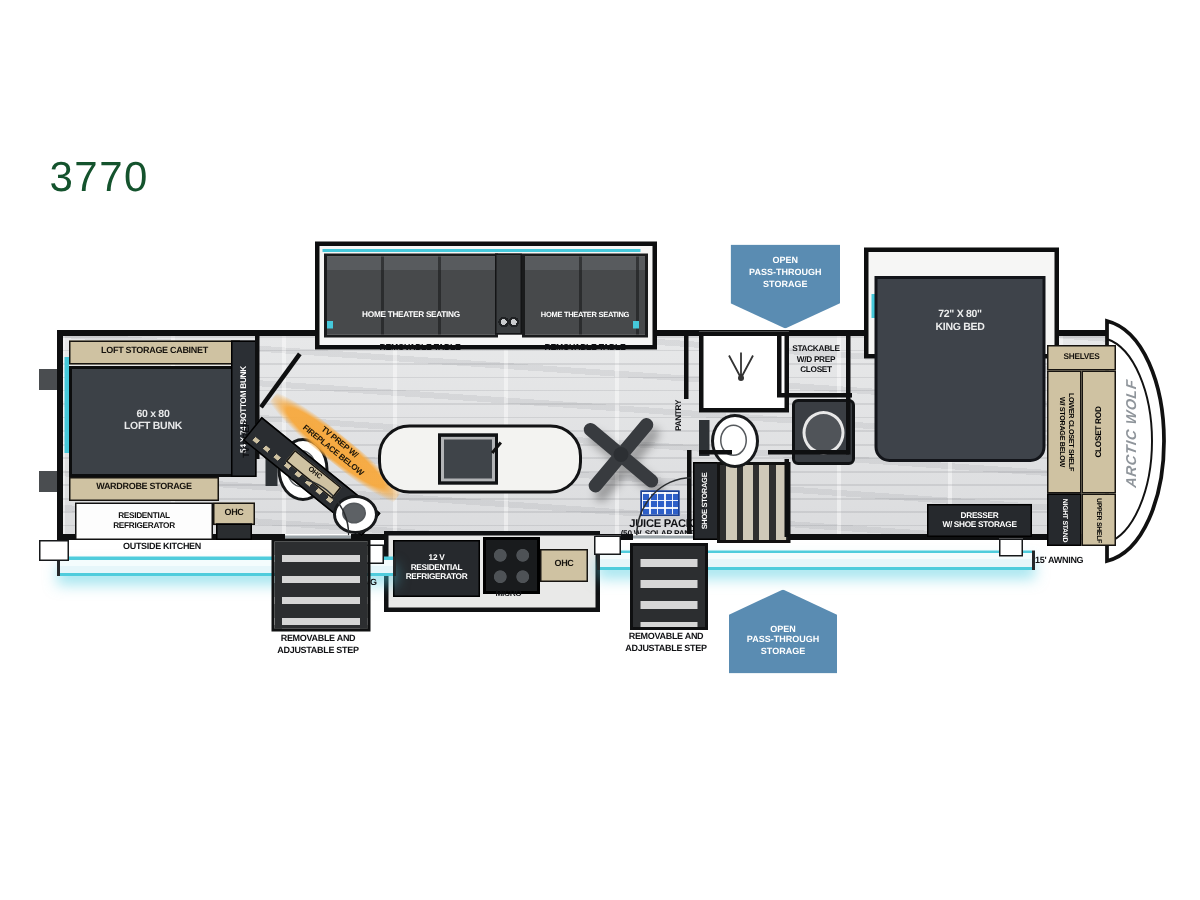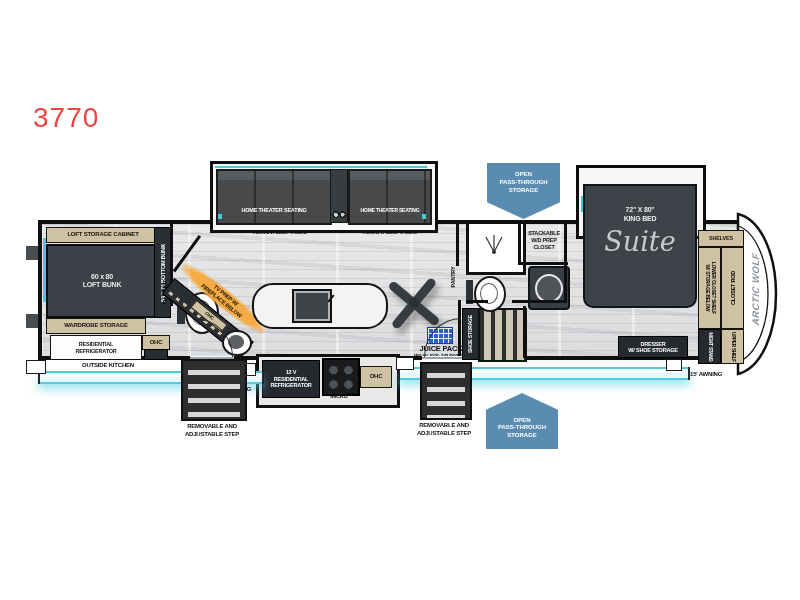--- a/index.html
+++ b/index.html
@@ -48,21 +48,21 @@
   .bracket{position:absolute;background:#fff;border:1.5px solid #17191b;}
   .toilet-bowl{position:absolute;border:2px solid #17191b;border-radius:50%;background:#fff;}
   .toilet-in{position:absolute;border:1.5px solid #55595d;border-radius:50%;}
   .blade{position:absolute;width:31px;height:9px;border-radius:5px;background:#383b3f;transform-origin:0 50%;}
 </style>
 </head>
 <body>
 
 <div id="stage">
 
-  <div class="txt" style="left:33px;top:100px;font-size:28px;font-weight:400;color:#ef4444;letter-spacing:1px;">3770</div>
+  <div class="txt" style="left:33px;top:100px;font-size:28px;font-weight:400;color:#14532d;letter-spacing:1px;">3770</div>
 
   <div class="floor" style="left:40px;top:224px;width:700px;height:134px;"></div>
   <div class="wall" style="left:38px;top:220px;width:702px;height:4px;"></div>
   <div class="wall" style="left:38px;top:356px;width:702px;height:4px;"></div>
   <div class="wall" style="left:38px;top:220px;width:4px;height:140px;"></div>
   <div class="abs" style="left:26px;top:246px;width:12px;height:14px;background:#4a4d50;"></div>
   <div class="abs" style="left:26px;top:314px;width:12px;height:14px;background:#4a4d50;"></div>
   <div class="teal" style="left:43px;top:238px;width:3px;height:64px;"></div>
 
   <svg class="abs" style="left:736px;top:206px;" width="44" height="176" viewBox="0 0 44 176">
@@ -184,21 +184,20 @@
   <div class="wall" style="left:512px;top:300px;width:54px;height:3px;"></div>
   <div class="wall" style="left:564px;top:224px;width:3px;height:79px;"></div>
 
   <div class="slide" style="left:576px;top:165px;width:124px;height:68px;"></div>
   <div class="teal" style="left:581px;top:196px;width:3px;height:16px;"></div>
   <div class="teal" style="left:693px;top:196px;width:3px;height:16px;"></div>
   <div class="abs" style="left:583px;top:184px;width:114px;height:124px;background:#3e434a;border:2px solid #13151a;border-radius:0 0 10px 10px;
               display:flex;flex-direction:column;align-items:center;justify-content:flex-start;padding-top:20px;box-sizing:border-box;">
     <div class="txt" style="position:static;color:#eceded;font-size:7px;">72" X 80"
 KING BED</div>
-    <div style="font-family:'DejaVu Serif',serif;font-style:italic;font-size:27px;color:#c6cacd;margin-top:2px;">Suite</div>
   </div>
   <div class="lbl dark" style="left:618px;top:336px;width:68px;height:20px;font-size:5.5px;">DRESSER
 W/ SHOE STORAGE</div>
 
   <div class="lbl tan" style="left:698px;top:230px;width:44px;height:15px;font-size:5.5px;">SHELVES</div>
   <div class="vwrap tan r90" style="left:698px;top:247px;width:21px;height:80px;">
     <span style="font-size:4.8px;width:78px;">LOWER CLOSET SHELF
 W/ STORAGE BELOW</span>
   </div>
   <div class="vwrap tan r270" style="left:721px;top:247px;width:21px;height:80px;">

